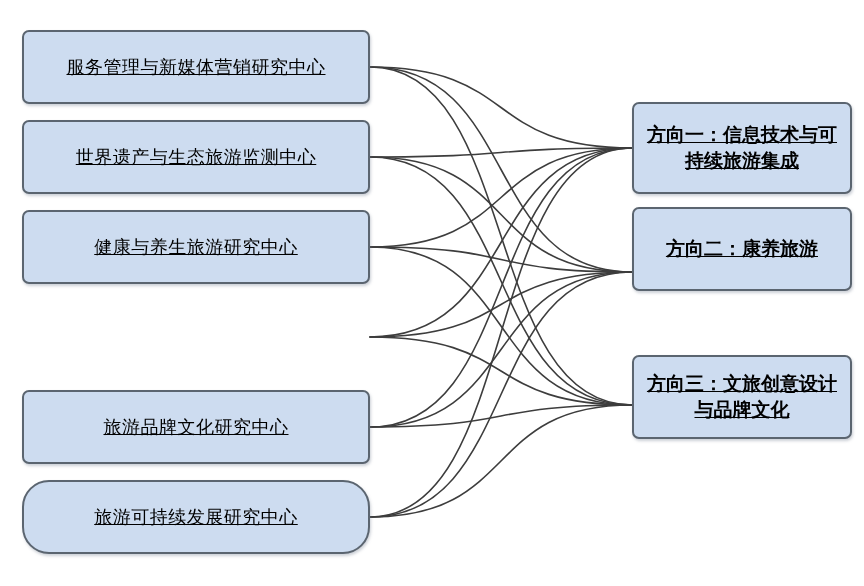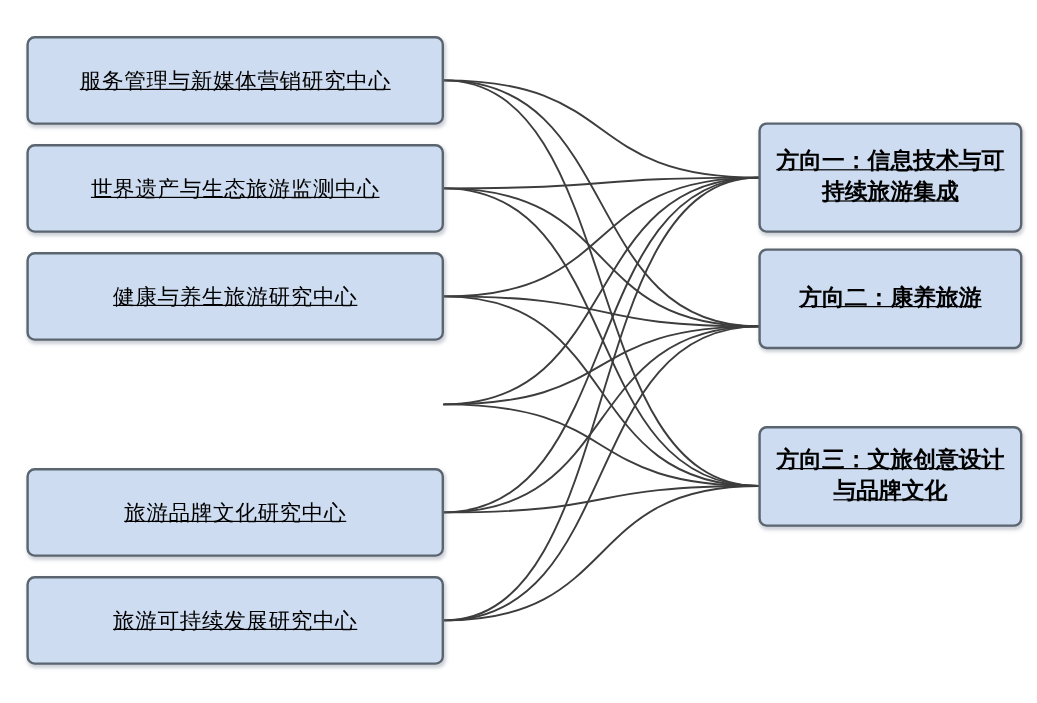--- a/index.html
+++ b/index.html
@@ -51,21 +51,21 @@
     font-size: 19px;
     font-weight: 700;
     line-height: 26px;
     padding: 4px 10px;
   }
   .l1 { top: 30px; }
   .l2 { top: 120px; }
   .l3 { top: 210px; justify-content: center; }
   .l4 { top: 300px; }
   .l5 { top: 390px; }
-  .l6 { top: 480px; }
+  .l6 { top: 480px; border-radius: 27px; }
   .r1 { top: 102px; height: 92px; }
   .r2 { top: 207px; height: 84px; }
   .r3 { top: 355px; height: 84px; }
   .node-label {
     display: block;
     width: 100%;
   }
 </style>
 </head>
 <body style="background: rgb(255, 255, 255);">

